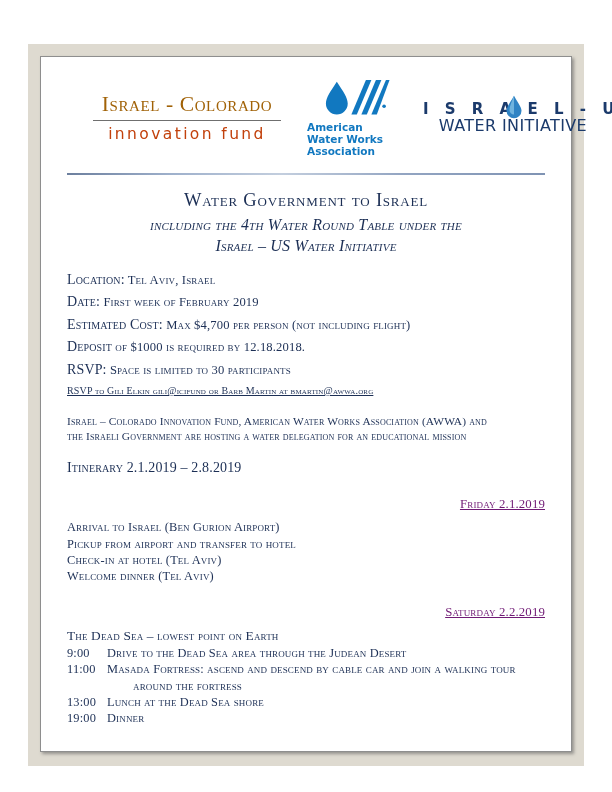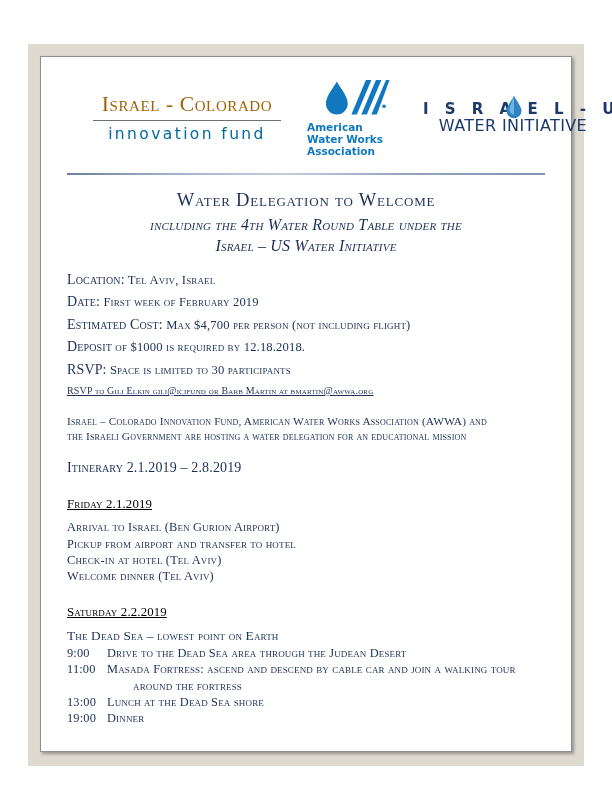--- a/index.html
+++ b/index.html
@@ -63,21 +63,21 @@
   }
   #icif-rule {
     height: 1px;
     background: #6f6f6f;
     margin: 3px 12px 4px 12px;
   }
   #icif-bottom {
     font-family: "DejaVu Sans", "Liberation Sans", sans-serif;
     font-size: 15.5px;
     letter-spacing: 2.4px;
-    color: #0369a1;
+    color: #c2410c;
     text-align: center;
     white-space: nowrap;
   }
 
   
   #logo-awwa {
     width: 96px;
     text-align: left;
     padding: 0 6px;
   }
@@ -182,21 +182,22 @@
   #itinerary-head {
     margin-top: 17px;
     font-size: 14px;
     color: #1c2f55;
   }
 
   .day-head {
     margin-top: 21px;
     font-size: 12.8px;
     text-decoration: underline;
-    color: #000000;
+    color: #701a75;
+    text-align: right;
   }
   .day-items {
     margin-top: 7px;
     font-size: 12.4px;
     line-height: 1.30;
     color: #1c2f55;
   }
   .item-line { display: block; white-space: nowrap; }
   .day-title {
     font-size: 13.4px;
@@ -243,21 +244,21 @@
           <path d="M12 1 C9 9, 6 15, 6 20 a6 6 0 0 0 6 6 z" fill="#6fb3de"></path>
         </svg>
         <div class="iuswi-line1">I S R A E L  -  U S</div>
         <div class="iuswi-line2">WATER INITIATIVE</div>
       </div>
 
     </div>
 
     <div id="divider"></div>
 
-    <div id="title-main">Water Delegation to Welcome</div>
+    <div id="title-main">Water Government to Israel</div>
     <div id="title-sub">
       <span class="sub-line">including the 4th Water Round Table under the</span>
       <span class="sub-line">Israel – US Water Initiative</span>
     </div>
 
     <div id="body-content">
 
       <div class="detail-line">
         <span class="lead">Location:</span><span> Tel Aviv, Israel</span>
       </div>

